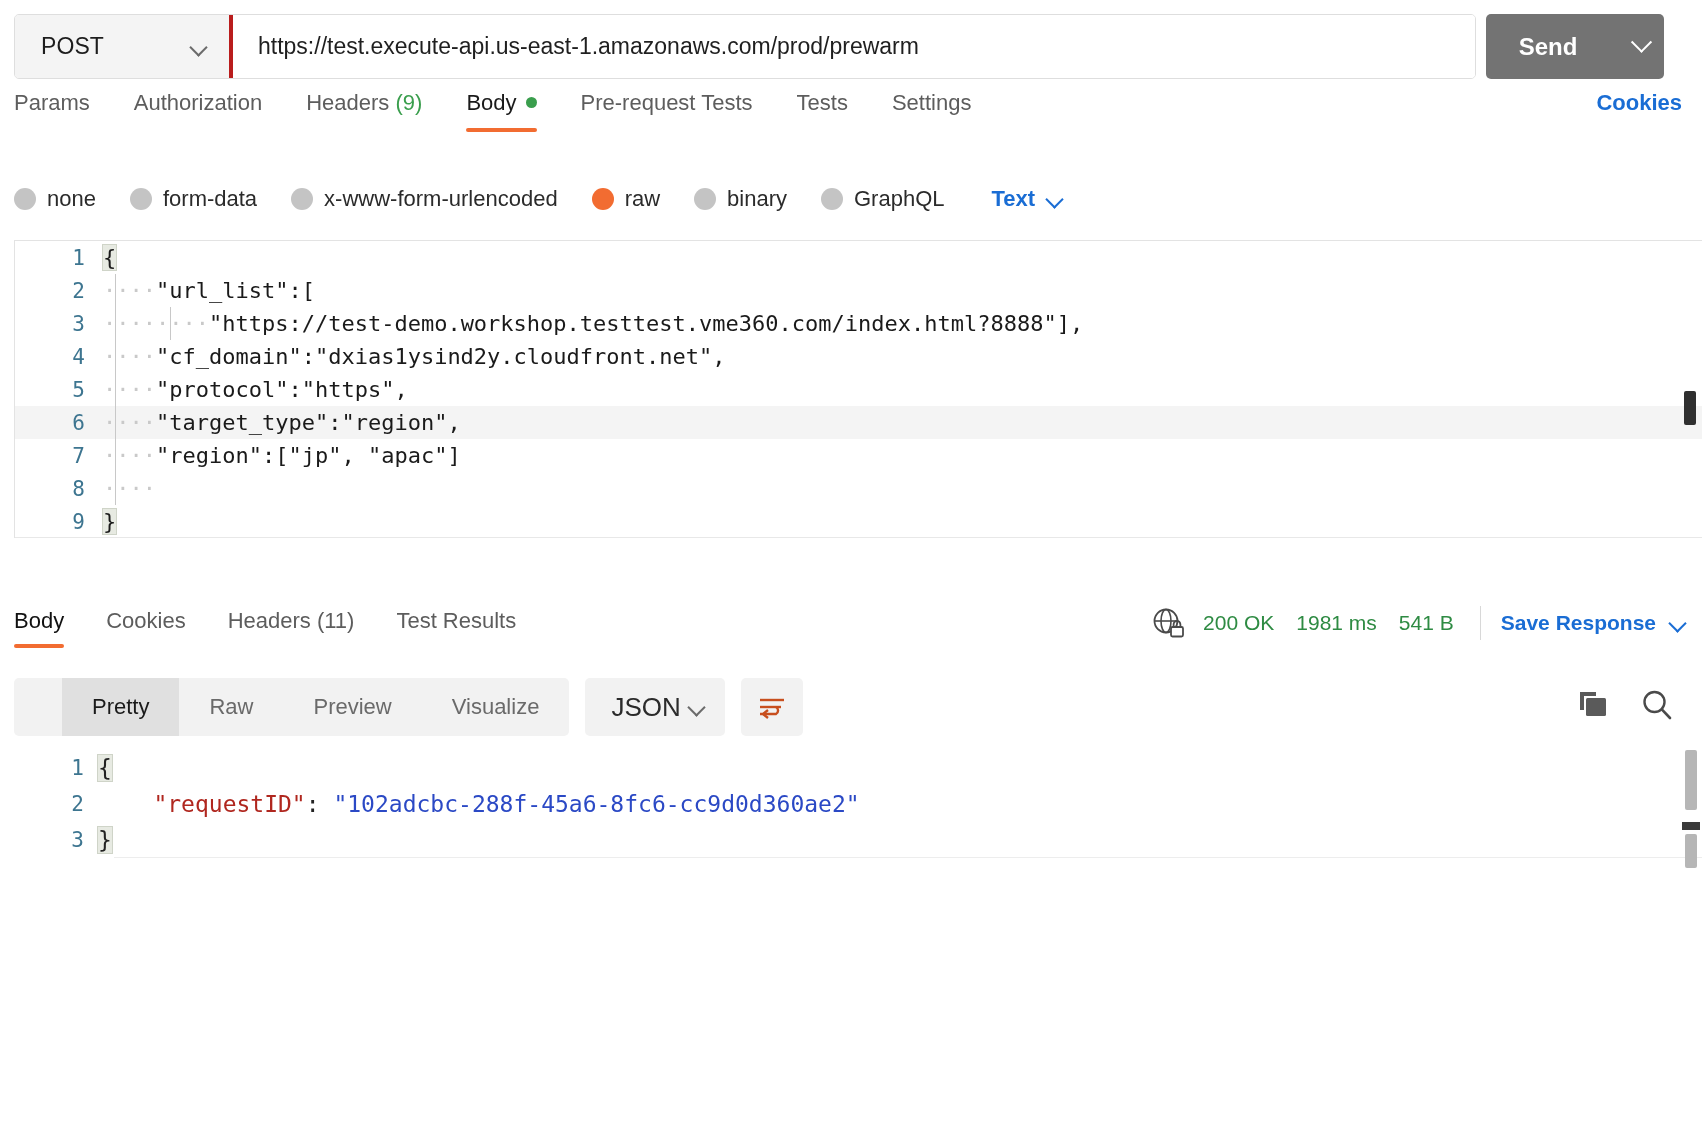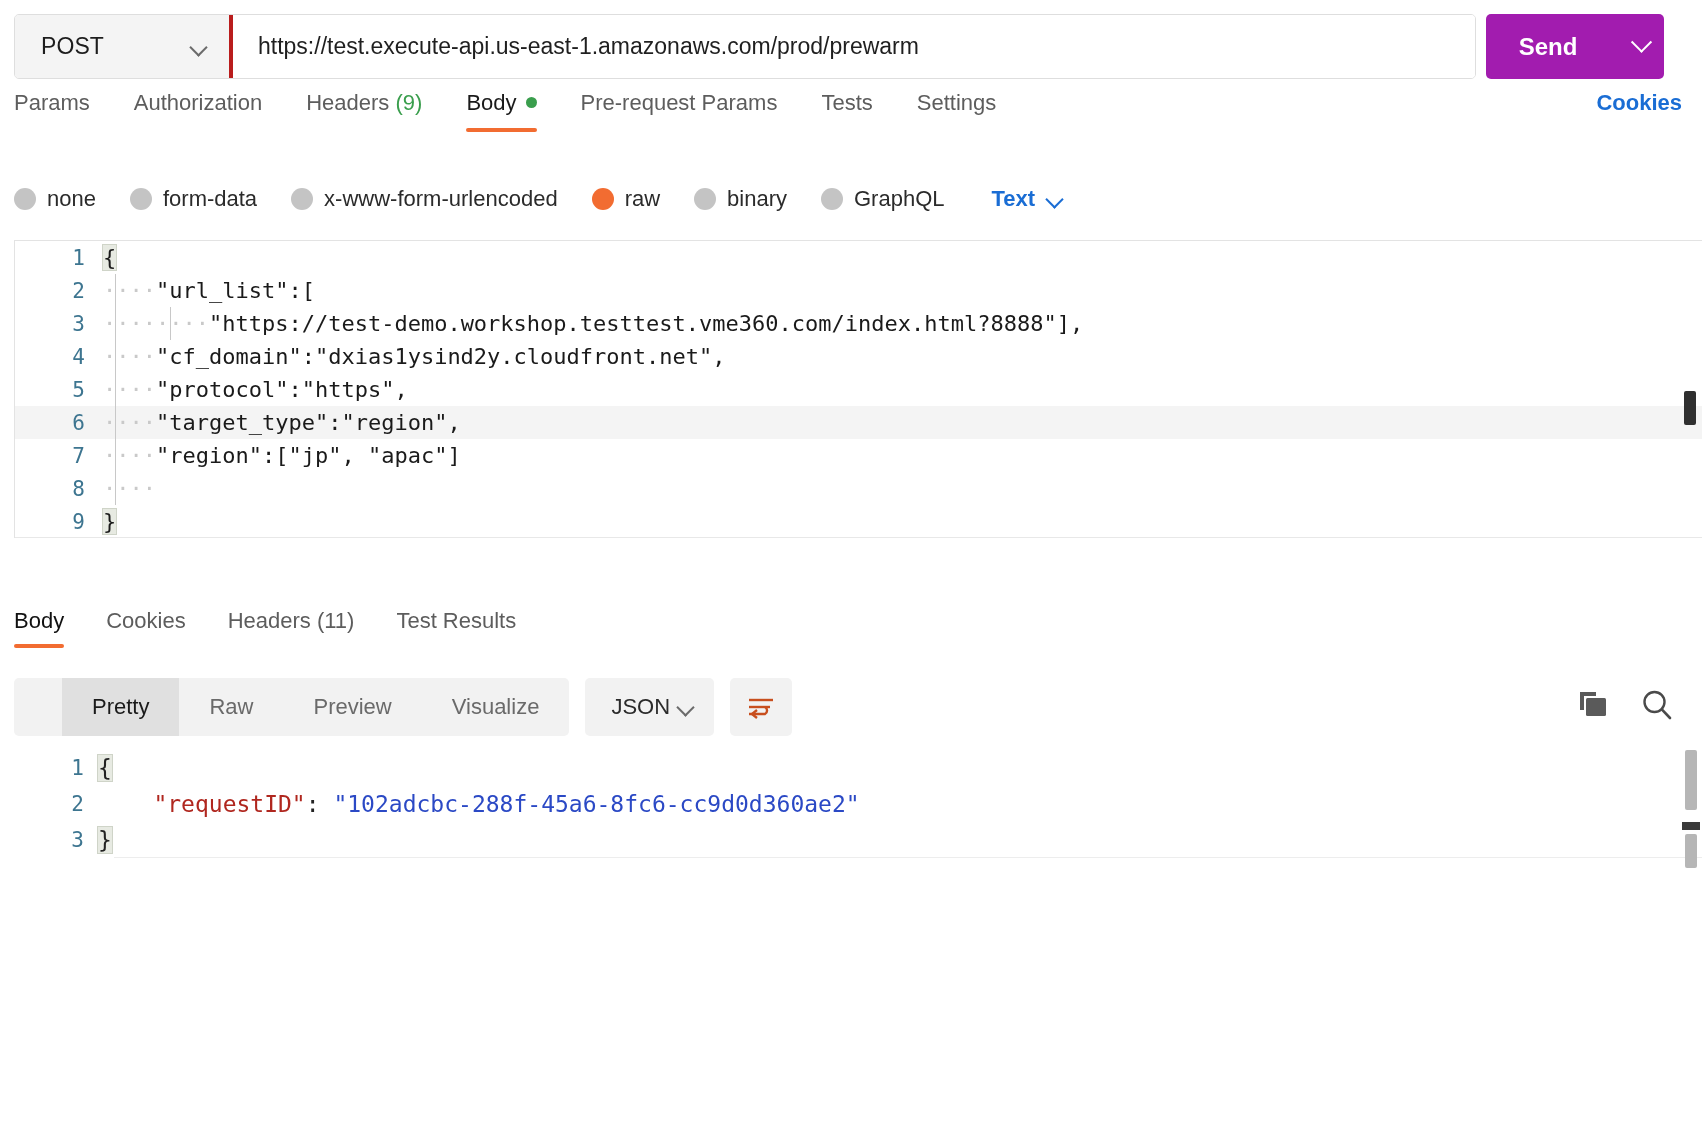--- a/index.html
+++ b/index.html
@@ -37,21 +37,21 @@
     transform: rotate(45deg);
   }
   .url-input {
     flex: 1; display: flex; align-items: center; padding-left: 25px;
     font-size: 23px; color: #1f1f1f; background: #fff; cursor: text;
     white-space: nowrap; overflow: hidden;
   }
   .send-wrap {
     position: absolute; left: 1486px; top: 14px;
     width: 178px; height: 65px;
-    background: #a21caf; border-radius: 5px;
+    background: #737373; border-radius: 5px;
     display: flex; align-items: center;
   }
   .send-btn {
     flex: 1; height: 100%; display:flex; align-items:center; justify-content:center;
     color: #fff; font-size: 24px; font-weight: 700; cursor: pointer;
     padding-right: 8px;
   }
   .send-caret {
     width: 46px; height: 100%; display: flex; align-items: center; justify-content: center;
     cursor: pointer;
@@ -182,21 +182,21 @@
   }
   .seg-btn {
     display:flex; align-items:center; justify-content:center;
     padding: 0 30px; font-size: 22px; color:#6a6a6a; cursor:pointer; white-space:nowrap;
   }
   .seg-btn.active { background: #e0e0e0; color: #1a1a1a; margin-left: 48px; }
   .fmt-select {
     margin-left: 16px; height: 58px; background:#f2f2f2; border-radius:5px;
     display:flex; align-items:center; padding: 0 20px 0 26px; cursor:pointer;
   }
-  .fmt-select .fl { font-size:22px; color:#2b2b2b; margin-right:8px; }
+  .fmt-select .fl { font-size:26px; color:#2b2b2b; margin-right:8px; }
   .wrap-btn {
     margin-left: 16px; width: 62px; height: 58px; background:#f2f2f2; border-radius:5px;
     display:flex; align-items:center; justify-content:center; cursor:pointer;
   }
   .right-icons {
     position: absolute; right: 28px; top: 678px; height: 58px;
     display: flex; align-items: center; gap: 30px;
   }
   .ic { cursor: pointer; }
 
@@ -238,21 +238,21 @@
     <div class="send-btn">Send</div>
     <div class="send-caret"></div>
   </div>
 
   <div class="req-tabs">
     <div class="tabrow" id="req-tabrow">
         <div class="tab"><span>Params</span></div>
         <div class="tab"><span>Authorization</span></div>
         <div class="tab"><span>Headers</span><span class="cnt"> (9)</span></div>
         <div class="tab active"><span>Body</span><span class="dot-green"></span></div>
-        <div class="tab"><span>Pre-request Params</span></div>
+        <div class="tab"><span>Pre-request Tests</span></div>
         <div class="tab"><span>Tests</span></div>
         <div class="tab"><span>Settings</span></div>
       </div>
     <div class="cookies-link">Cookies</div>
   </div>
 
   <div class="bodytype" id="bodytype-row">
       <div class="radio">
         <span class="rb"></span>
         <span class="rl">none</span>
@@ -334,20 +334,37 @@
     <div class="ed-bottom-line"></div>
   </div>
 
   <div class="resp-bar">
     <div class="resp-tabs" id="resp-tabrow">
         <div class="resp-tab active"><span>Body</span></div>
         <div class="resp-tab"><span>Cookies</span></div>
         <div class="resp-tab"><span>Headers</span><span class="cnt"> (11)</span></div>
         <div class="resp-tab"><span>Test Results</span></div>
       </div>
+    <div class="meta">
+      <span class="globe-lock">
+        <svg width="34" height="34" viewBox="0 0 34 34">
+          <circle cx="15" cy="15" r="11.5" fill="none" stroke="#4a4a4a" stroke-width="1.8"></circle>
+          <ellipse cx="15" cy="15" rx="5" ry="11.5" fill="none" stroke="#4a4a4a" stroke-width="1.6"></ellipse>
+          <line x1="3.6" y1="15" x2="26.4" y2="15" stroke="#4a4a4a" stroke-width="1.6"></line>
+          <rect x="20" y="21" width="12" height="9.5" rx="1.5" fill="#fff" stroke="#4a4a4a" stroke-width="1.8"></rect>
+          <path d="M22.6 21 v-2.6 a3.4 3.4 0 0 1 6.8 0 V21" fill="none" stroke="#4a4a4a" stroke-width="1.8"></path>
+        </svg>
+      </span>
+      <span class="meta-item">200 OK</span>
+      <span class="meta-item">1981 ms</span>
+      <span class="meta-item">541 B</span>
+      <span class="meta-sep"></span>
+      <span class="save-resp">Save Response</span>
+      <span class="save-caret"></span>
+    </div>
   </div>
 
   <div class="resp-toolbar">
     <div class="seg" id="viewmodes">
         <div class="seg-btn active">Pretty</div>
         <div class="seg-btn">Raw</div>
         <div class="seg-btn">Preview</div>
         <div class="seg-btn">Visualize</div>
       </div>
     <div class="fmt-select">

